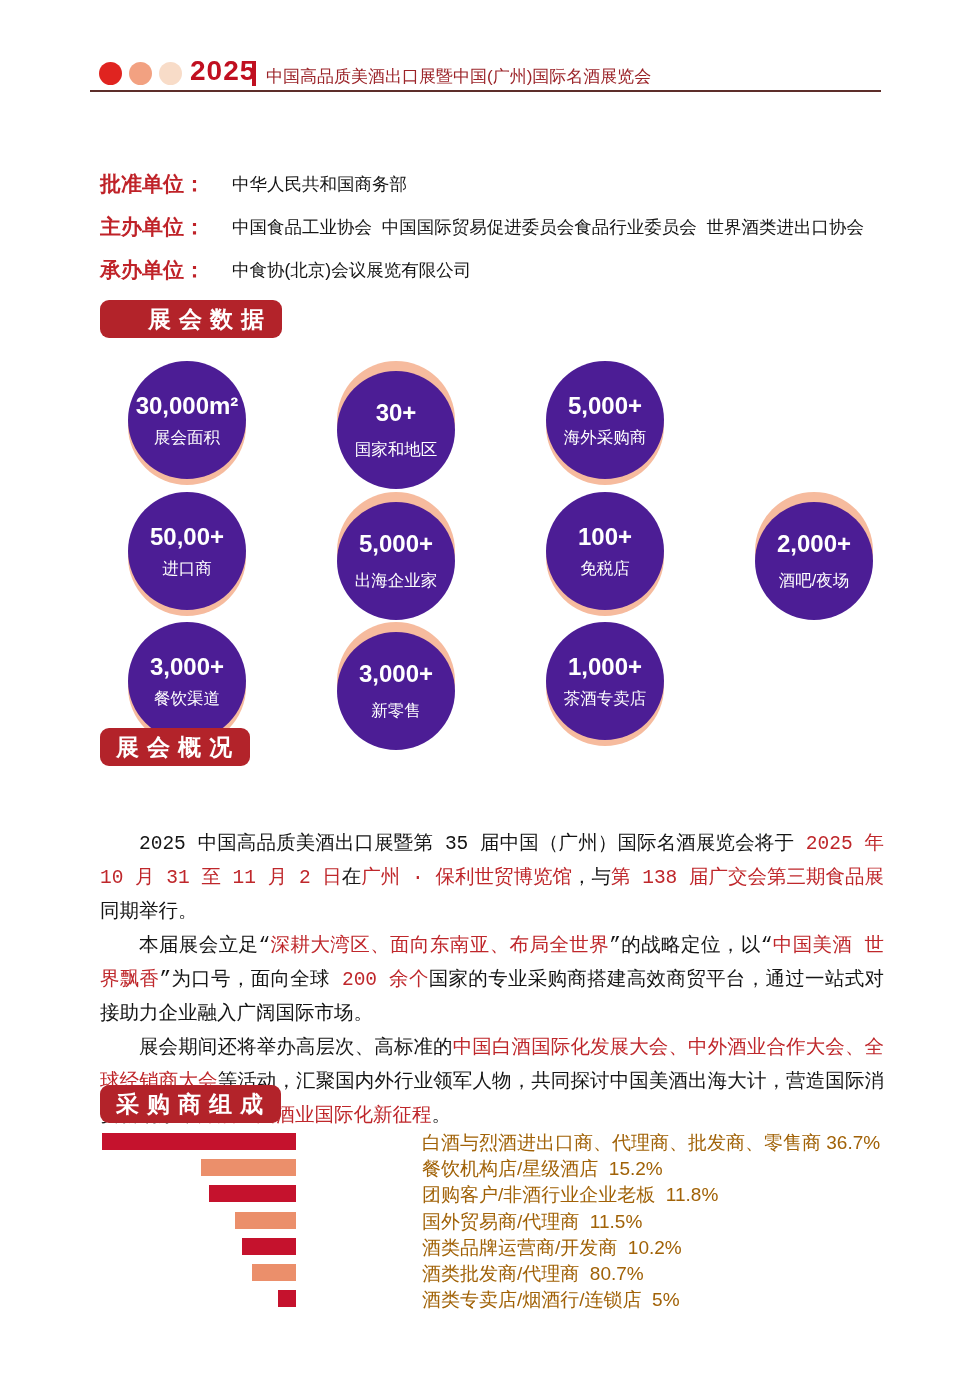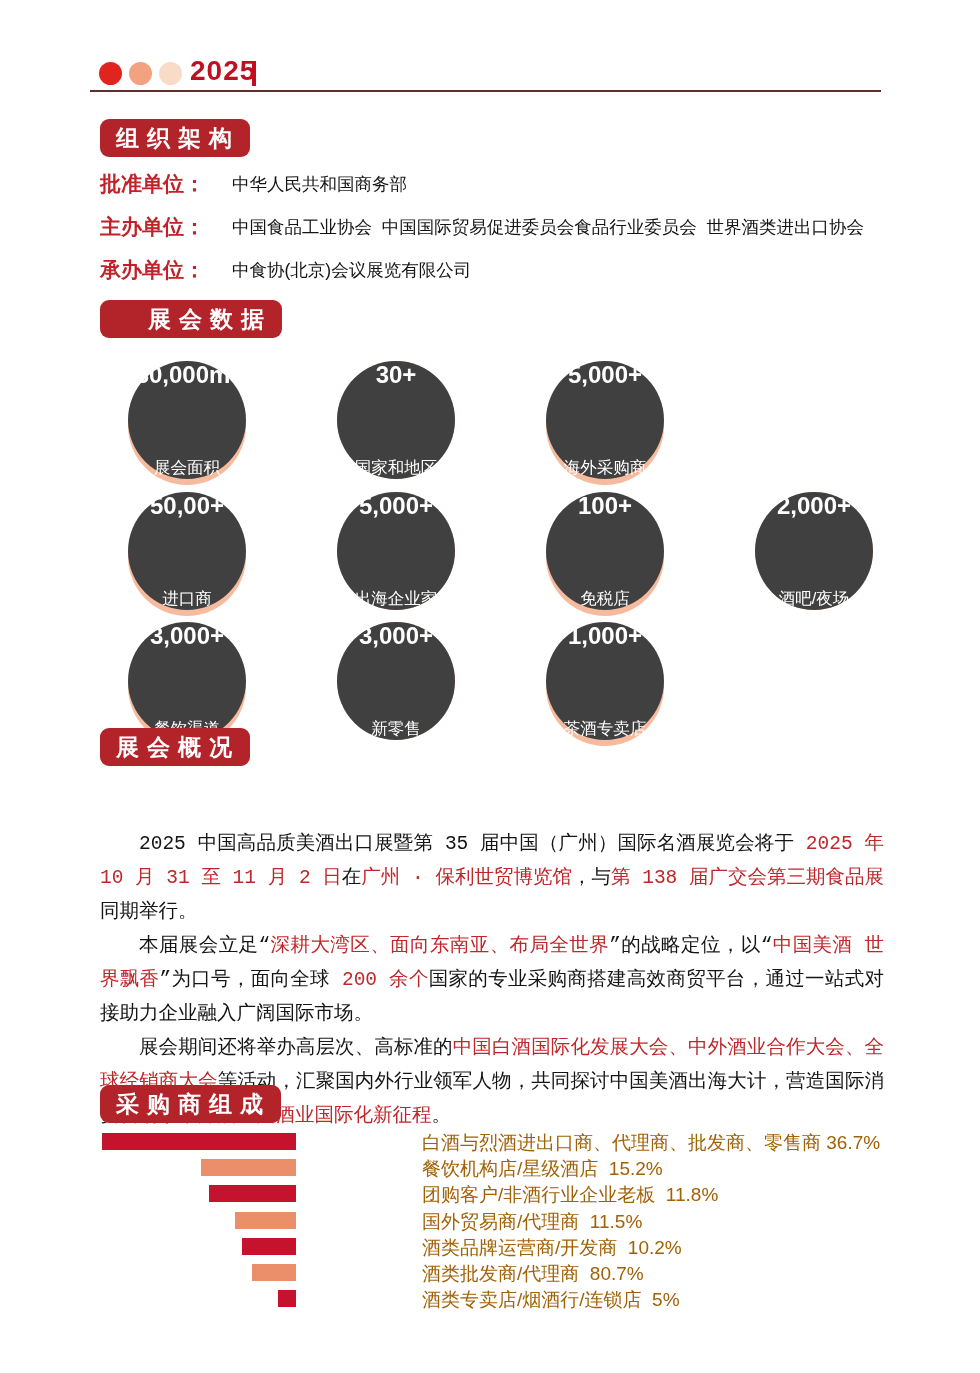--- a/index.html
+++ b/index.html
@@ -19,24 +19,24 @@
            padding:0 10px 0 16px;border-radius:9px;}
 
   
   .org-row{position:absolute;left:100px;width:800px;}
   .org-label{position:absolute;left:0;top:0;font-size:21px;font-weight:bold;color:#bf2228;}
   .org-value{position:absolute;left:132px;top:2px;font-size:17.5px;color:#141414;white-space:pre-wrap;}
 
   
   .stat{position:absolute;width:118px;height:124px;}
   .stat .ring{position:absolute;left:0;width:118px;height:118px;border-radius:50%;background:#f6bb9e;}
-  .stat .disc{position:absolute;left:0;width:118px;height:118px;border-radius:50%;background:#404040;
-              display:flex;flex-direction:column;align-items:center;justify-content:space-between;gap:7px;}
+  .stat .disc{position:absolute;left:0;width:118px;height:118px;border-radius:50%;background:#4c1d95;
+              display:flex;flex-direction:column;align-items:center;justify-content:center;gap:7px;}
   .stat.cres-bottom .ring{top:6px;} .stat.cres-bottom .disc{top:0;}
-  .stat.cres-top .ring{top:0;}     .stat.cres-top .disc{top:0;gap:12px;}
+  .stat.cres-top .ring{top:0;}     .stat.cres-top .disc{top:10px;gap:12px;}
   .stat .num{color:#fff;font-size:24px;font-weight:bold;white-space:nowrap;}
   .stat .lbl{color:#fff;font-size:16.5px;white-space:nowrap;}
 
   
   .overview-text{position:absolute;left:100px;top:827px;width:784px;
                  font-family:Liberation Mono, monospace;
                  font-size:19.5px;line-height:34px;color:#151515;text-align:justify;}
   .overview-text p{margin:0;text-indent:2em;}
   .overview-text .red{color:#bf272b;}
 
@@ -48,23 +48,23 @@
 </head>
 <body>
 
 <div class="page">
 
   <span class="hdr-dot" style="left:99px;background:#e02420;"></span>
   <span class="hdr-dot" style="left:129px;background:#f2a181;"></span>
   <span class="hdr-dot" style="left:159px;background:#f8dcc8;"></span>
   <div class="hdr-year">2025</div>
   <div class="hdr-sep"></div>
+  <div class="hdr-title">中国高品质美酒出口展暨中国(广州)国际名酒展览会</div>
   <div class="hdr-rule"></div>
 
-  <div class="sec-box" style="top:119px;">组织架构</div>
 
   <div class="org-row" style="top:170px;">
     <span class="org-label">批准单位：</span>
     <span class="org-value">中华人民共和国商务部</span>
   </div>
   <div class="org-row" style="top:213px;">
     <span class="org-label">主办单位：</span>
     <span class="org-value">中国食品工业协会  中国国际贸易促进委员会食品行业委员会  世界酒类进出口协会</span>
   </div>
   <div class="org-row" style="top:256px;">

